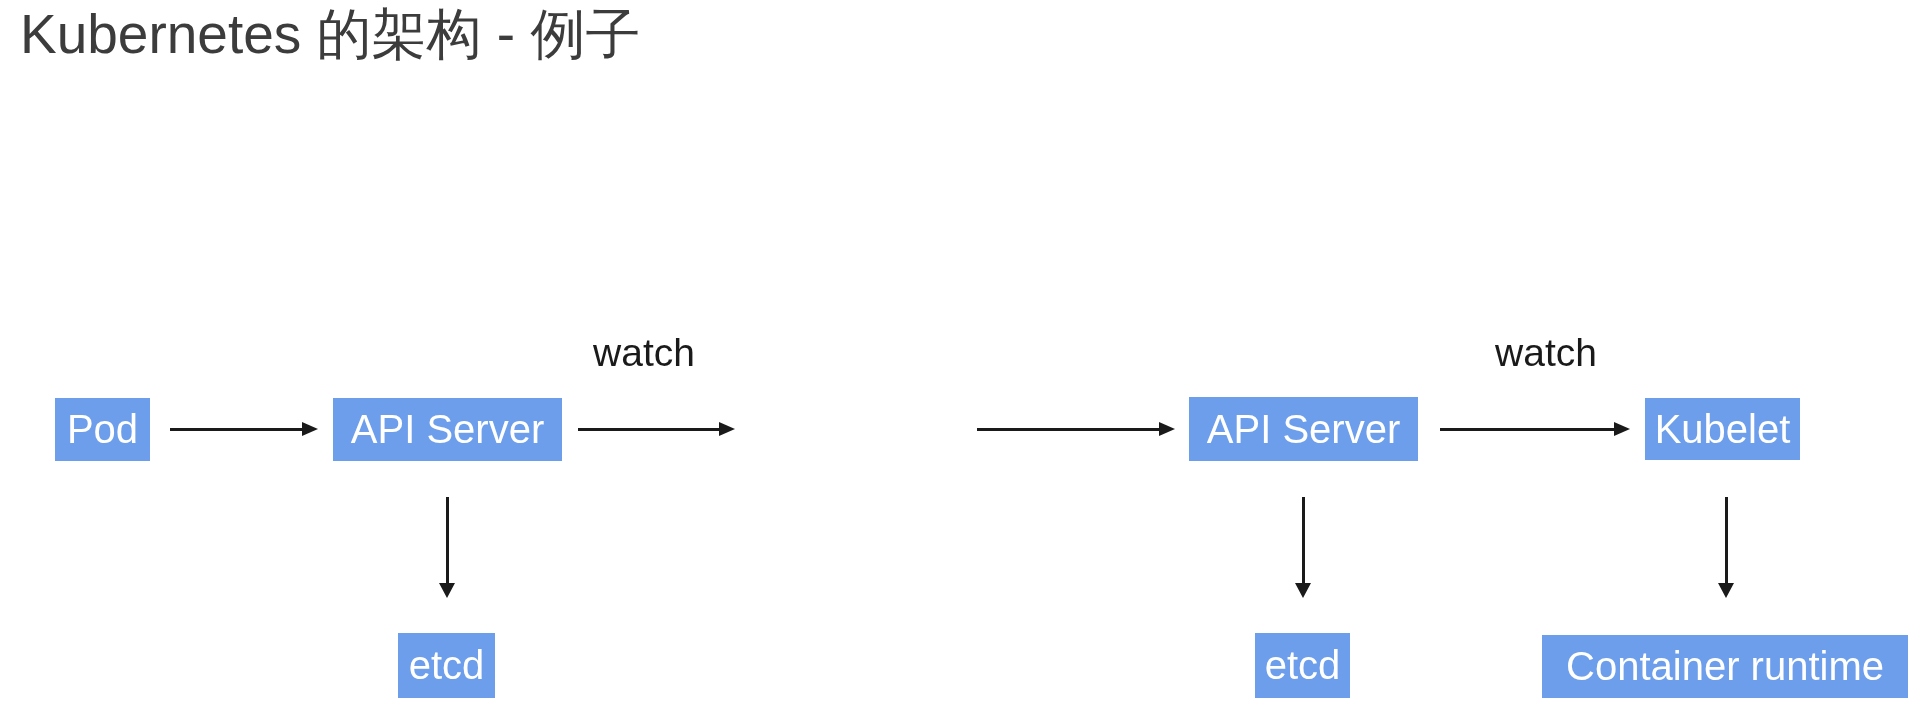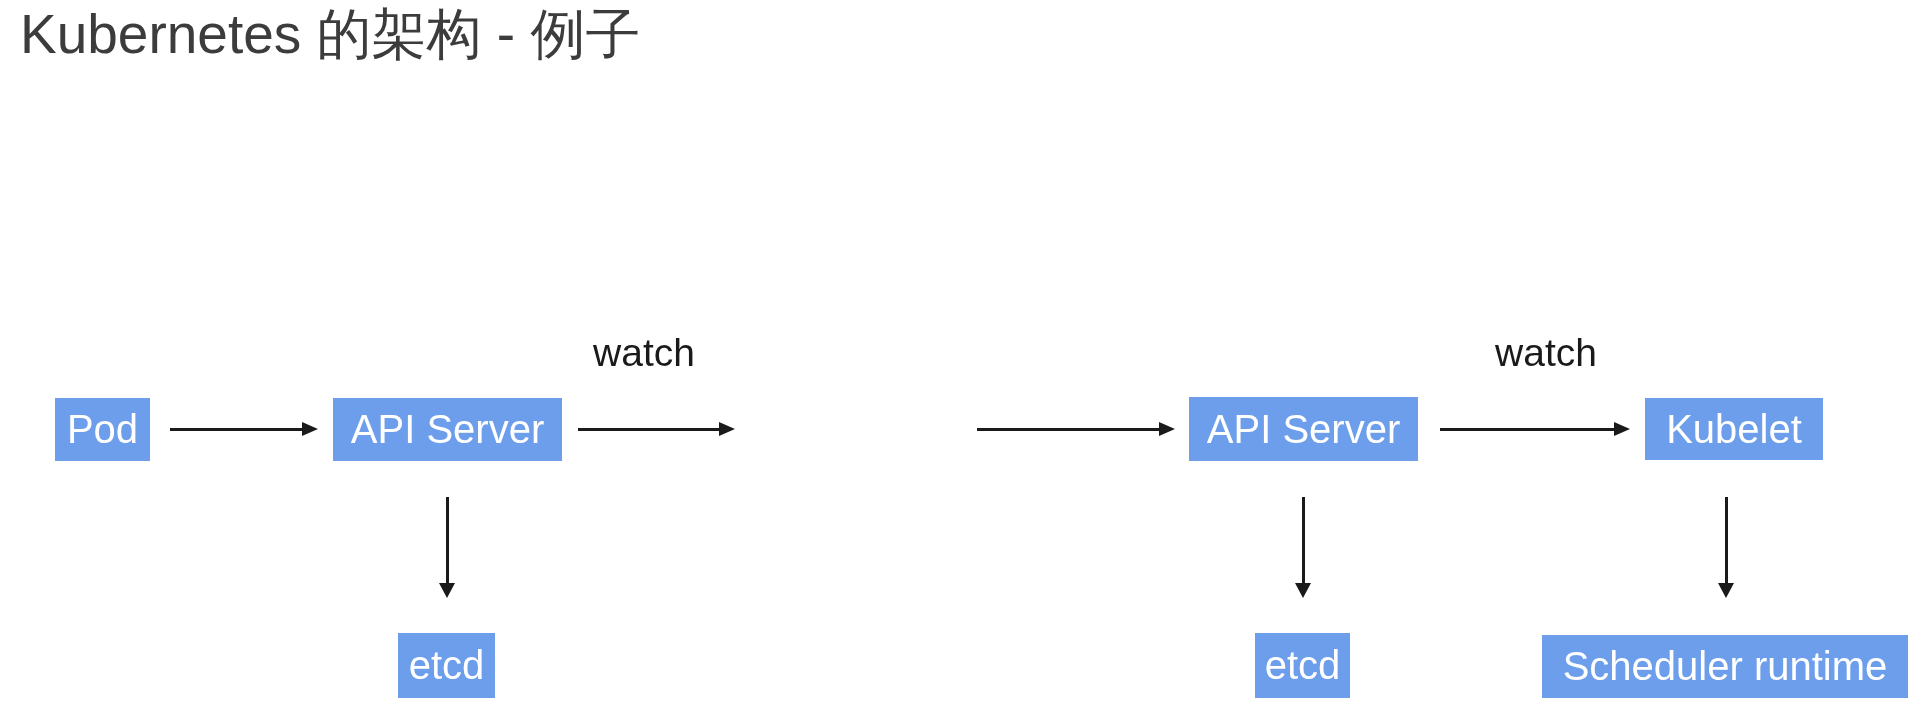--- a/index.html
+++ b/index.html
@@ -31,21 +31,21 @@
     color:var(--node-text);
     display:flex;align-items:center;justify-content:center;
     font-size:40px;
     white-space:nowrap;
   }
   
   .n-pod            {left:55px;  top:398px; width:95px;  height:63px;}
   .n-api1           {left:333px; top:398px; width:229px; height:63px;}
   .n-scheduler      {left:748px; top:398px; width:216px; height:64px;}
   .n-api2           {left:1189px;top:397px; width:229px; height:64px;}
-  .n-kubelet        {left:1645px;top:398px; width:178px; height:62px;}
+  .n-kubelet        {left:1645px;top:398px; width:155px; height:62px;}
   
   .n-etcd1          {left:398px; top:633px; width:97px;  height:65px;}
   .n-etcd2          {left:1255px;top:633px; width:95px;  height:65px;}
   .n-runtime        {left:1542px;top:635px; width:366px; height:63px;}
 
   
   .h-arrow{position:absolute;height:16px;top:422px;}
   .h-arrow .shaft{
     position:absolute;left:0;right:14px;top:6px;height:3px;
     background:var(--arrow);
@@ -149,16 +149,16 @@
     <div class="head"></div>
   </div>
 
   <div class="node n-etcd1">
     <span>etcd</span>
   </div>
   <div class="node n-etcd2">
     <span>etcd</span>
   </div>
   <div class="node n-runtime">
-    <span>Scheduler runtime</span>
+    <span>Container runtime</span>
   </div>
 
 </div>
 
 </body></html>

